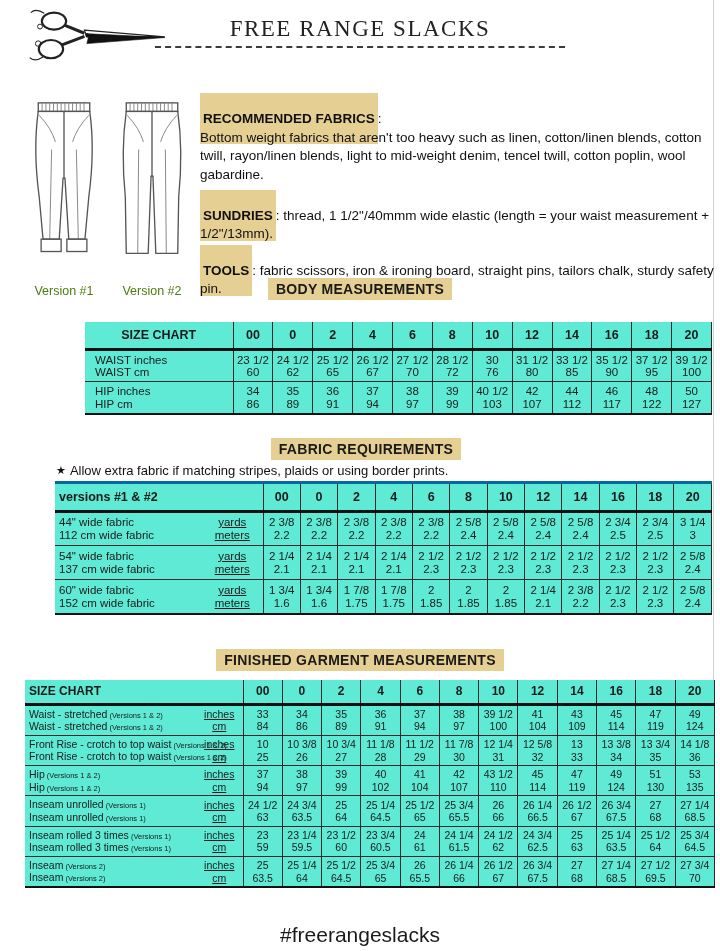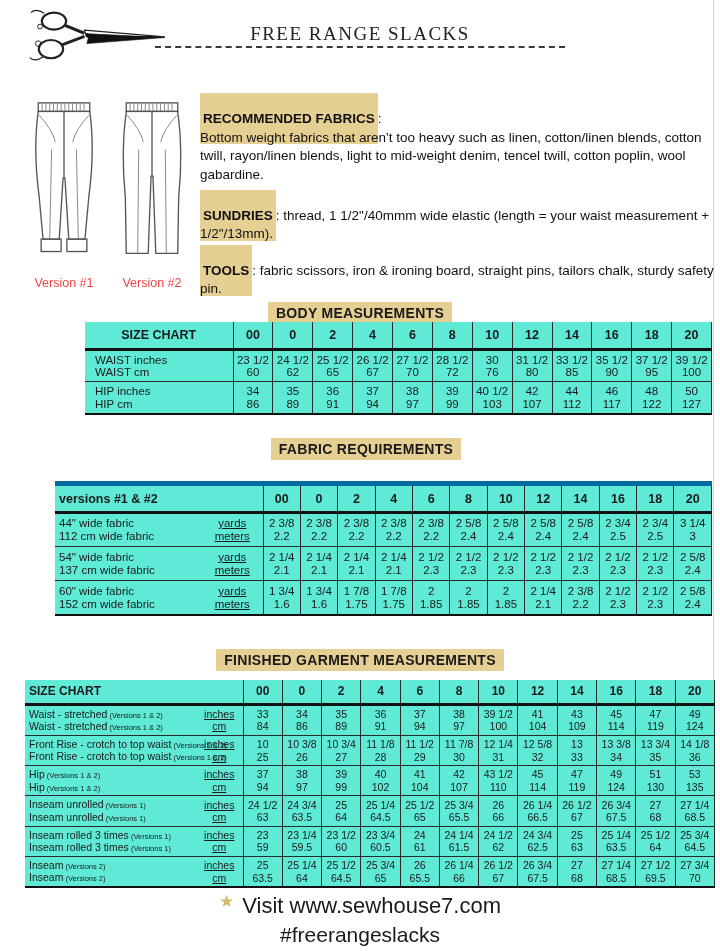--- a/index.html
+++ b/index.html
@@ -9,40 +9,40 @@
     background:#ffffff; color:#1a1a1a;
     font-family:"Liberation Sans", sans-serif;
     overflow:hidden;
   }
   .scan-edge { position:absolute; right:6px; top:0; width:1px; height:700px; background:#cfcfcf; }
 
   
   .title {
     position:absolute; top:16px; left:0; width:100%;
     text-align:center; font-family:"Liberation Serif", serif;
-    font-size:19px; letter-spacing:1.5px; color:#222; font-weight:400;margin-top:7px;
+    font-size:23px; letter-spacing:1.5px; color:#222; font-weight:400;
   }
   .dash-line { position:absolute; left:155px; top:46px; width:410px; border-top:2px dashed #3a3a3a; }
   .scissors { position:absolute; left:26px; top:6px; }
 
   
   .pants-block { position:absolute; left:24px; top:100px; width:170px; display:flex; gap:8px; }
   .pant-fig { width:80px; text-align:center; }
-  .pant-fig .cap { margin-top:10px; font-size:12.5px; color:#ef4444; }
+  .pant-fig .cap { margin-top:18px; font-size:12.5px; color:#4d7c0f; }
 
   
   .info { position:absolute; left:200px; top:110px; width:514px; font-size:13.5px; line-height:1.38; color:#111; }
   .info p { margin-bottom:14px; }
   .info .gap { margin-bottom:18px; }
   .hl { background:#e5cf93; font-weight:bold; padding:18px 3px; }
 
   
   .section-head { position:absolute; left:0; width:100%; text-align:center; }
   .section-head .hl { font-size:14px; padding:3px 8px; letter-spacing:.3px; }
-  #head-body { top:304px; }
+  #head-body { top:280px; }
   #head-fabric { top:440px;padding-left:12px; }
   #head-finished { top:651px; }
 
   .note { position:absolute; left:56px; top:463px; font-size:13px; color:#111; }
   .note .star { color:#111; font-size:11px; margin-right:4px; vertical-align:1px; }
 
   
   table { border-collapse:collapse; table-layout:fixed; position:absolute; background:#5eead4; }
   th { font-weight:bold; border-bottom:3px solid #111; }
   th.size, td.size { border-left:1px solid #2a2a2a; text-align:center; }
@@ -54,21 +54,21 @@
   tbody tr:last-child td { border-bottom:2px solid #111; }
   .vers { font-size:7.5px; }
 
   #tbl-body { left:85px; top:322px; width:627px; font-size:11.5px; }
   #tbl-body th { font-size:12.5px; height:27px; }
   #tbl-body .label-h { text-align:center; }
   #tbl-body td { height:16px; }
   #tbl-body td.label { padding-left:10px; }
 
   #tbl-fabric { left:55px; top:481px; width:657px; font-size:11.5px; }
-  #tbl-fabric thead tr { border-top:5px solid #0369a1; }
+  #tbl-fabric thead tr { border-top:3px solid #0369a1; }
   #tbl-fabric th { font-size:12.5px; height:29px; }
   #tbl-fabric .label-h { text-align:left; padding-left:4px; }
   #tbl-fabric td { height:17px; }
 
   #tbl-finished { left:25px; top:680px; width:690px; font-size:10.5px; }
   #tbl-finished th { font-size:12px; height:24px; }
   #tbl-finished .label-h { text-align:left; padding-left:4px; }
   #tbl-finished td { height:13px; line-height:1.15; }
   #tbl-finished tr.g-start td { padding-top:2px; }
   #tbl-finished tr.g-end td { padding-bottom:2px; }
@@ -249,20 +249,23 @@
           <td class="size val">117</td>
           <td class="size val">122</td>
           <td class="size val">127</td>
         </tr>
       </tbody>
     </table>
 
   <div class="section-head" id="head-fabric">
     <span class="hl">FABRIC REQUIREMENTS</span>
   </div>
+  <div class="note">
+    <span class="star">★</span><span>Allow extra fabric if matching stripes, plaids or using border prints.</span>
+  </div>
   <table id="tbl-fabric">
       <colgroup>
         <col style="width: 152px;">
         <col style="width: 56px;">
         <col>
         <col>
         <col>
         <col>
         <col>
         <col>
@@ -616,17 +619,14 @@
           <td class="size val">67</td>
           <td class="size val">67.5</td>
           <td class="size val">68</td>
           <td class="size val">68.5</td>
           <td class="size val">69.5</td>
           <td class="size val">70</td>
         </tr>
       </tbody>
     </table>
 
-  <div class="footer-visit">
-    <span class="gold-star">★</span><span>Visit www.sewhouse7.com</span>
-  </div>
   <div class="footer-tag">#freerangeslacks</div>
 </div>
 
 </body></html>

